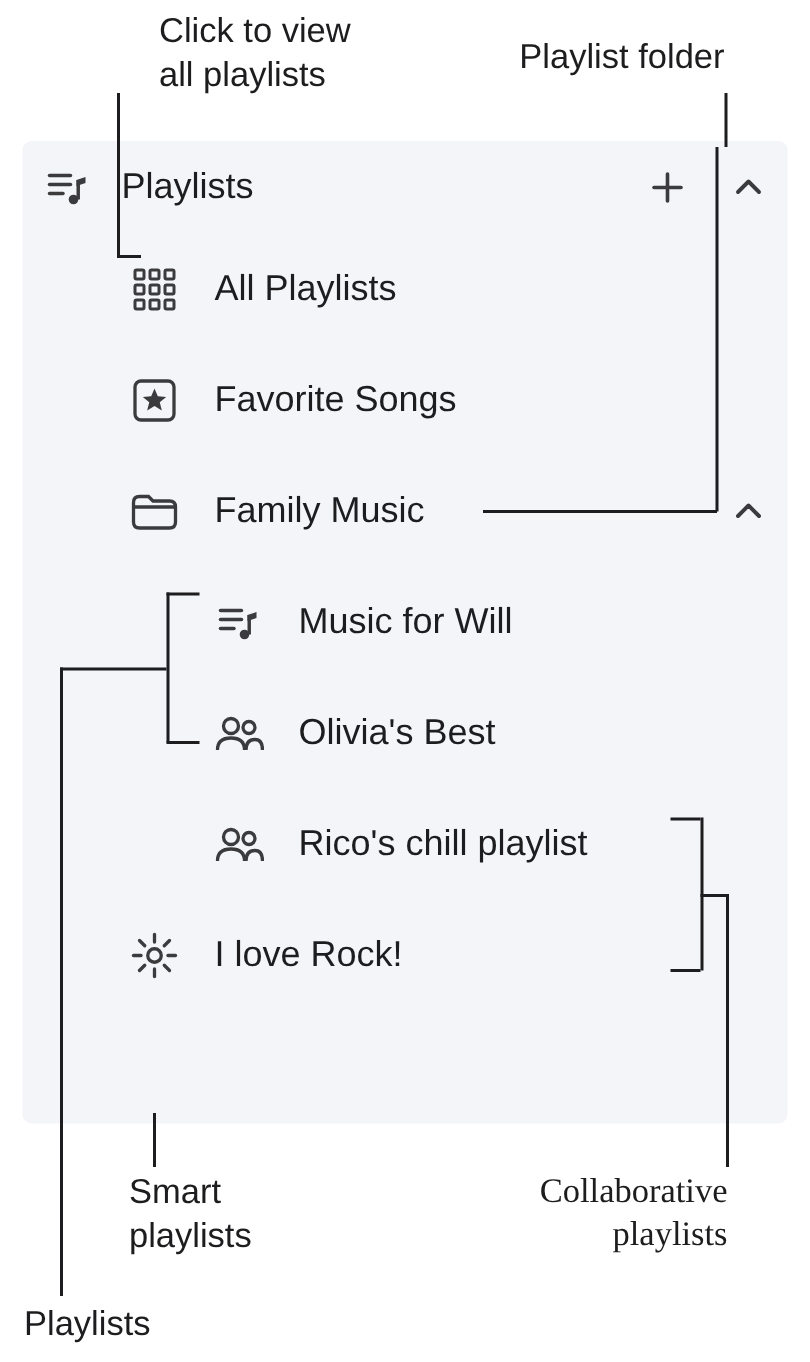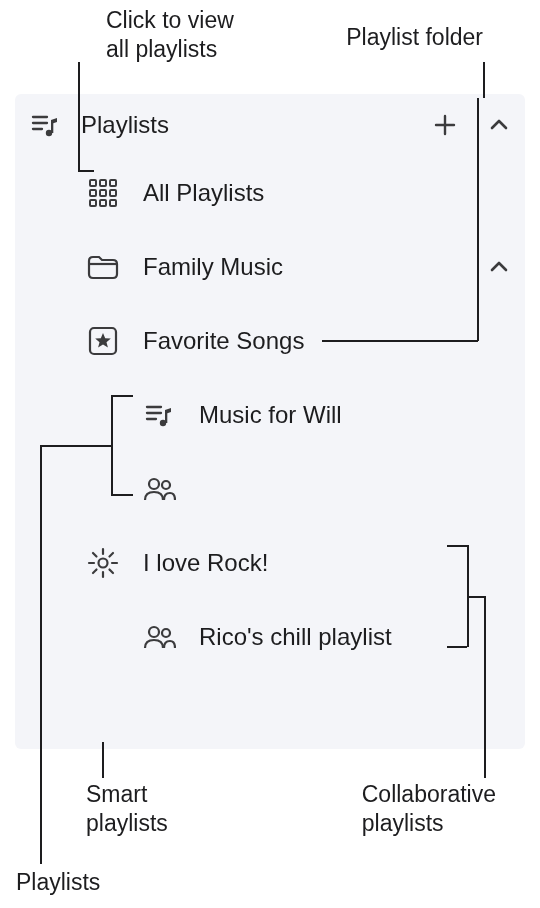--- a/index.html
+++ b/index.html
@@ -94,21 +94,21 @@
     <span>Click to view</span><br>
     <span>all playlists</span>
   </div>
   <div class="callout" style="right:57px; top:23px; text-align:left;">
     <span>Playlist folder</span>
   </div>
   <div class="callout" style="left:86px; top:780px;">
     <span>Smart</span><br>
     <span>playlists</span>
   </div>
-  <div class="callout" style="right:44px; top:780px; text-align:left;">
+  <div class="callout" style="right:55px; top:780px; text-align:right;font-family:Liberation Serif, serif;">
     <span>Collaborative</span><br>
     <span>playlists</span>
   </div>
   <div class="callout" style="left:16px; top:868px;">
     <span>Playlists</span>
   </div>
 
   <div class="panel">
 
     <div class="row header">
@@ -158,45 +158,45 @@
             <rect x="12" y="22" width="6" height="6" rx="1"></rect>
             <rect x="22" y="22" width="6" height="6" rx="1"></rect>
           </g>
         </svg>
       </span>
       <span class="lbl">All Playlists</span>
     </div>
 
     <div class="row" style="padding-left:66px;">
       <span class="icon-slot">
+        <svg width="32" height="32" viewBox="0 0 32 32">
+          <rect x="3" y="3" width="26" height="26" rx="4" fill="none" stroke="#3b3b3d" stroke-width="2.2"></rect>
+          <path d="M16 8 L18.2 13.2 L23.8 13.6 L19.5 17.2 L20.9 22.6 L16 19.6 L11.1 22.6 L12.5 17.2 L8.2 13.6 L13.8 13.2 Z" fill="#3b3b3d"></path>
+        </svg>
+      </span>
+      <span class="lbl">Favorite Songs</span>
+    </div>
+
+    <div class="row" style="padding-left:66px;">
+      <span class="icon-slot">
         <svg width="34" height="30" viewBox="0 0 34 30">
           <path d="M3 9 Q3 5 7 5 L13 5 L16 8 L27 8 Q31 8 31 12 L31 22 Q31 26 27 26 L7 26 Q3 26 3 22 Z" fill="none" stroke="#3b3b3d" stroke-width="2.2"></path>
           <line x1="3" y1="12" x2="31" y2="12" stroke="#3b3b3d" stroke-width="2.2"></line>
         </svg>
       </span>
       <span class="lbl">Family Music</span>
       <div class="folder-chevron">
         <div class="sq-btn">
           <svg width="22" height="22" viewBox="0 0 22 22">
             <polyline points="4,14 11,7 18,14" fill="none" stroke="#3b3b3d" stroke-width="2.6" stroke-linecap="round" stroke-linejoin="round"></polyline>
           </svg>
         </div>
       </div>
     </div>
 
-    <div class="row" style="padding-left:66px;">
-      <span class="icon-slot">
-        <svg width="32" height="32" viewBox="0 0 32 32">
-          <rect x="3" y="3" width="26" height="26" rx="4" fill="none" stroke="#3b3b3d" stroke-width="2.2"></rect>
-          <path d="M16 8 L18.2 13.2 L23.8 13.6 L19.5 17.2 L20.9 22.6 L16 19.6 L11.1 22.6 L12.5 17.2 L8.2 13.6 L13.8 13.2 Z" fill="#3b3b3d"></path>
-        </svg>
-      </span>
-      <span class="lbl">Favorite Songs</span>
-    </div>
-
 
     <div class="row" style="padding-left:122px;">
       <span class="icon-slot">
         <svg width="30" height="30" viewBox="0 0 30 30">
           <g stroke="#3b3b3d" stroke-width="2.3" stroke-linecap="round" fill="none">
             <line x1="3" y1="7" x2="17" y2="7"></line>
             <line x1="3" y1="13" x2="17" y2="13"></line>
             <line x1="3" y1="19" x2="12" y2="19"></line>
           </g>
           <g fill="#3b3b3d">
@@ -213,20 +213,35 @@
       <span class="icon-slot">
         <svg width="34" height="28" viewBox="0 0 34 28">
           <g fill="none" stroke="#3b3b3d" stroke-width="2.2">
             <circle cx="12" cy="9" r="5"></circle>
             <path d="M3 25 Q3 17 12 17 Q21 17 21 25"></path>
             <circle cx="24" cy="10" r="4"></circle>
             <path d="M22 25 Q22 18 28 18 Q33 18 33 25"></path>
           </g>
         </svg>
       </span>
+      <span class="lbl">Olivia's Best</span>
+    </div>
+
+    <div class="row" style="padding-left:122px;">
+      <span class="icon-slot">
+        <svg width="34" height="28" viewBox="0 0 34 28">
+          <g fill="none" stroke="#3b3b3d" stroke-width="2.2">
+            <circle cx="12" cy="9" r="5"></circle>
+            <path d="M3 25 Q3 17 12 17 Q21 17 21 25"></path>
+            <circle cx="24" cy="10" r="4"></circle>
+            <path d="M22 25 Q22 18 28 18 Q33 18 33 25"></path>
+          </g>
+        </svg>
+      </span>
+      <span class="lbl">Rico's chill playlist</span>
     </div>
 
     <div class="row" style="padding-left:66px;">
       <span class="icon-slot">
         <svg width="32" height="32" viewBox="0 0 32 32">
           <g fill="none" stroke="#3b3b3d" stroke-width="2.2">
             <circle cx="16" cy="16" r="4.5"></circle>
             <g stroke-linecap="round">
               <line x1="16" y1="2" x2="16" y2="7"></line>
               <line x1="16" y1="25" x2="16" y2="30"></line>
@@ -236,34 +251,20 @@
               <line x1="22.5" y1="22.5" x2="26" y2="26"></line>
               <line x1="26" y1="6" x2="22.5" y2="9.5"></line>
               <line x1="9.5" y1="22.5" x2="6" y2="26"></line>
             </g>
           </g>
         </svg>
       </span>
       <span class="lbl">I love Rock!</span>
     </div>
 
-    <div class="row" style="padding-left:122px;">
-      <span class="icon-slot">
-        <svg width="34" height="28" viewBox="0 0 34 28">
-          <g fill="none" stroke="#3b3b3d" stroke-width="2.2">
-            <circle cx="12" cy="9" r="5"></circle>
-            <path d="M3 25 Q3 17 12 17 Q21 17 21 25"></path>
-            <circle cx="24" cy="10" r="4"></circle>
-            <path d="M22 25 Q22 18 28 18 Q33 18 33 25"></path>
-          </g>
-        </svg>
-      </span>
-      <span class="lbl">Rico's chill playlist</span>
-    </div>
-
   </div>
 
   <div class="line" style="left:78px; top:62px; width:1.5px; height:108px;"></div>
   <div class="line" style="left:78px; top:170px; width:16px; height:1.5px;"></div>
 
   <div class="line" style="left:483px; top:62px; width:1.5px; height:36px;"></div>
   <div class="line" style="left:322px; top:340px; width:156px; height:1.5px;"></div>
   <div class="line" style="left:477px; top:98px; width:1.5px; height:243px;"></div>
 
   <div class="line" style="left:111px; top:395px; width:1.5px; height:100px;"></div>

